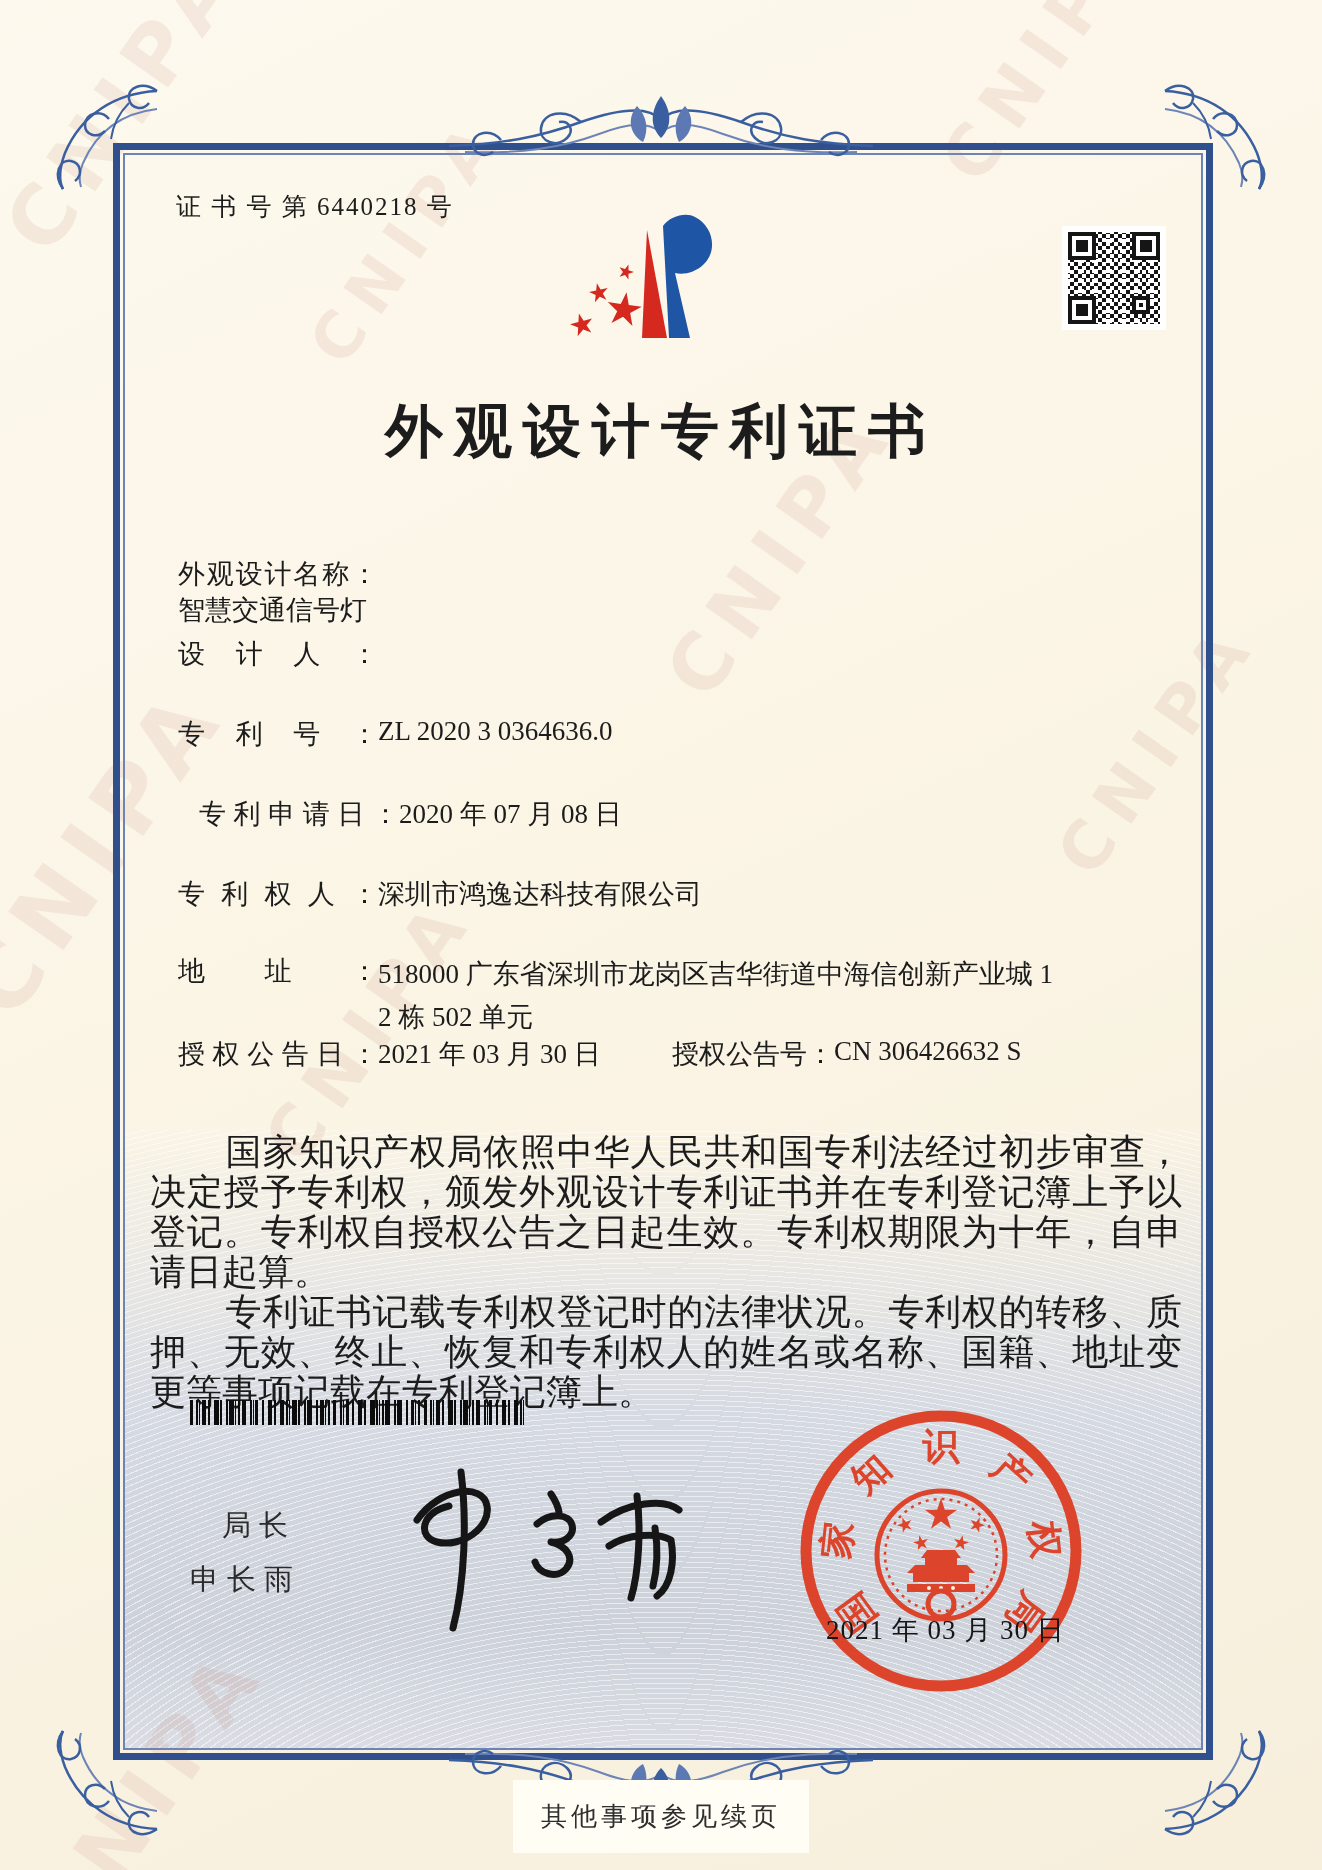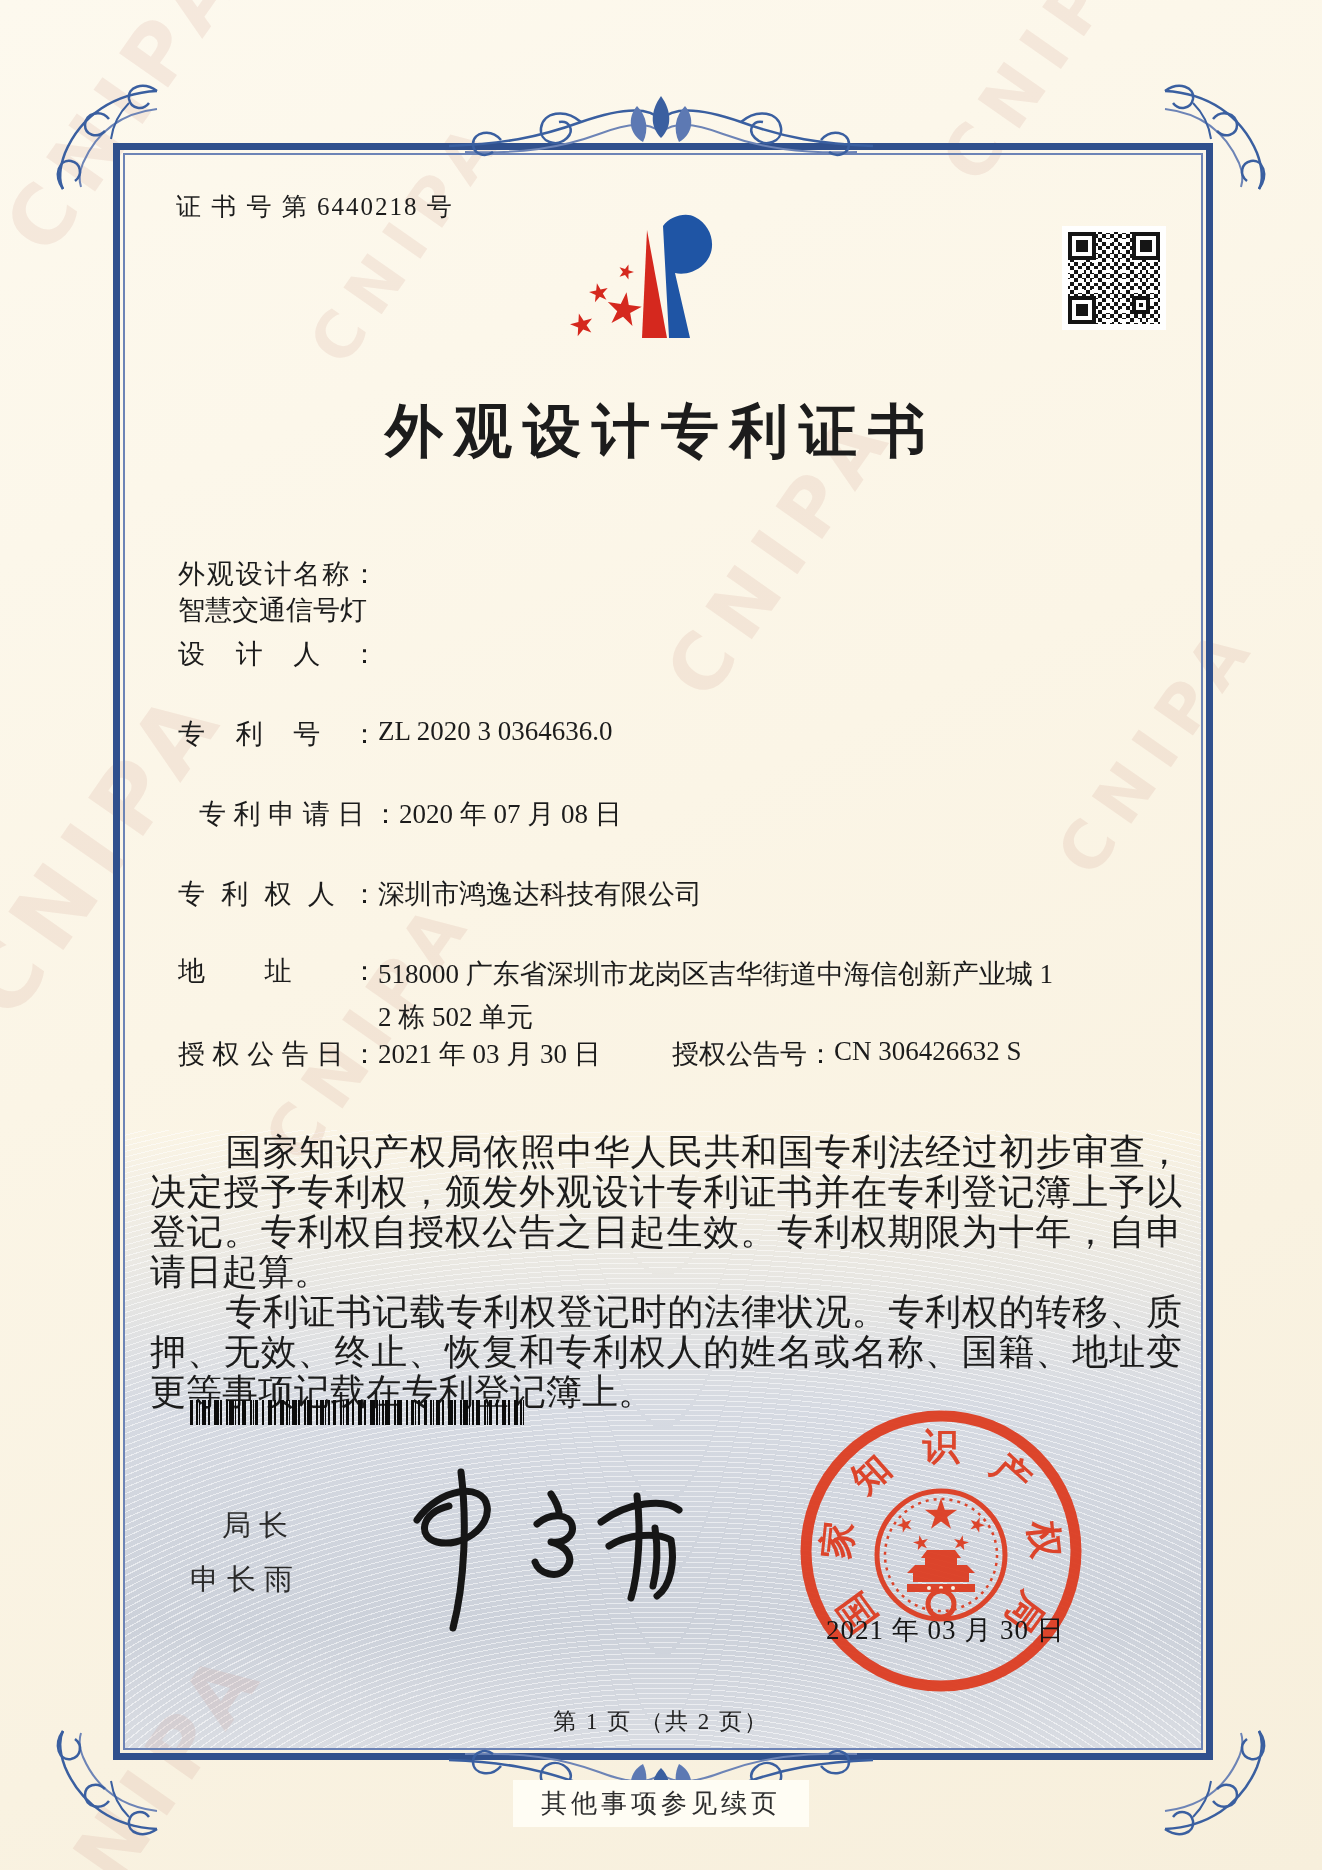--- a/index.html
+++ b/index.html
@@ -54,21 +54,21 @@
   .signer-title{top:1506px;margin-left:32px;} .signer-name{top:1560px;}
   .signature{position:absolute;left:365px;top:1462px;width:320px;height:175px;z-index:3;}
   
   .seal{position:absolute;left:795px;top:1405px;width:292px;height:292px;z-index:4;opacity:.93;}
   .seal-date{position:absolute;left:826px;top:1612px;font-size:27px;letter-spacing:1px;
     color:#161616;z-index:5;}
   
   .page-info{position:absolute;left:0;width:100%;top:1706px;text-align:center;
     font-size:23px;letter-spacing:2px;color:#222;z-index:3;}
   .bottom-note{position:absolute;left:50%;transform:translateX(-50%);top:1780px;
-    background:#fffdf4;padding:6px 28px;font-size:26px;letter-spacing:4px;color:#2e2e2e;z-index:5;}
+    background:#fffdf4;padding:19px 28px;font-size:26px;letter-spacing:4px;color:#2e2e2e;z-index:5;}
 </style>
 </head>
 <body>
 
 <div class="page">
 
   <div class="band"></div>
 
   <div class="wm" style="left:-14px;top:215px;font-size:82px;">CNIPA</div>
   <div class="wm" style="left:295px;top:335px;font-size:64px;">CNIPA</div>
@@ -261,16 +261,15 @@
         <rect x="-34" y="29" width="68" height="8"></rect>
         <circle cx="-12" cy="33" r="2" fill="#fbf5e6"></circle>
           <circle cx="0" cy="33" r="2" fill="#fbf5e6"></circle>
           <circle cx="12" cy="33" r="2" fill="#fbf5e6"></circle>
       </g>
       <circle cy="49" r="13" fill="none" stroke-width="5"></circle>
     </g>
   </svg>
   <div class="seal-date">2021 年 03 月 30 日</div>
 
-  <div class="page-info">第 1 页 （共 2 页）</div>
   <div class="bottom-note">其他事项参见续页</div>
 
 </div>
 
 </body></html>

